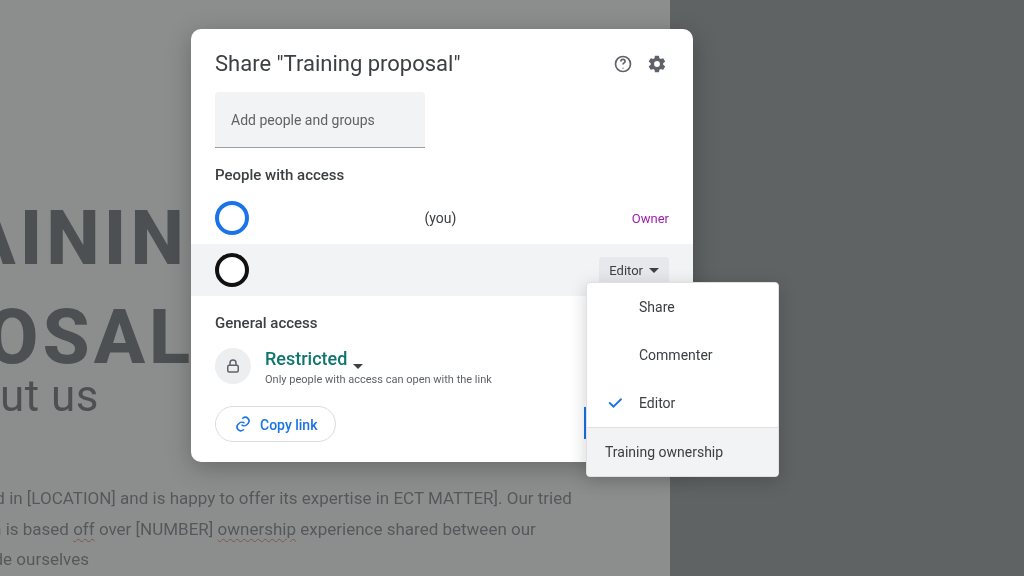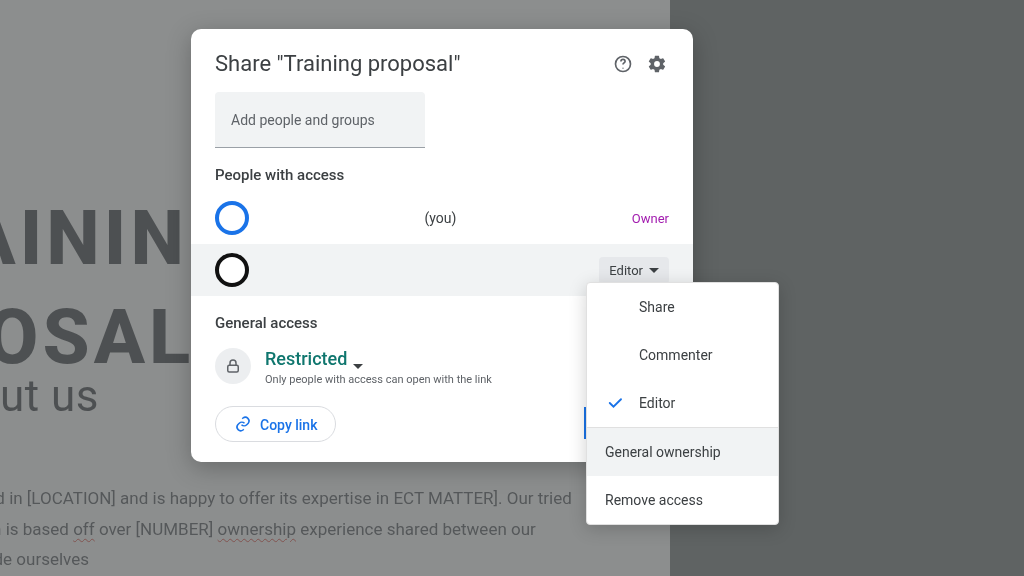--- a/index.html
+++ b/index.html
@@ -275,18 +275,15 @@
   <div class="item">
     <span class="check">
       <svg width="18" height="18" viewBox="0 0 24 24" fill="none" stroke="#1a73e8" stroke-width="2.5" stroke-linecap="round">
           <path d="M5 12l5 5L20 7"></path>
         </svg>
     </span>
     <span>Editor</span>
   </div>
   <div class="sep"></div>
   <div class="item hov">
-    <span>General ownership</span>
-  </div>
-  <div class="item">
-    <span>Remove access</span>
+    <span>Training ownership</span>
   </div>
 </div>
 
 </body></html>

